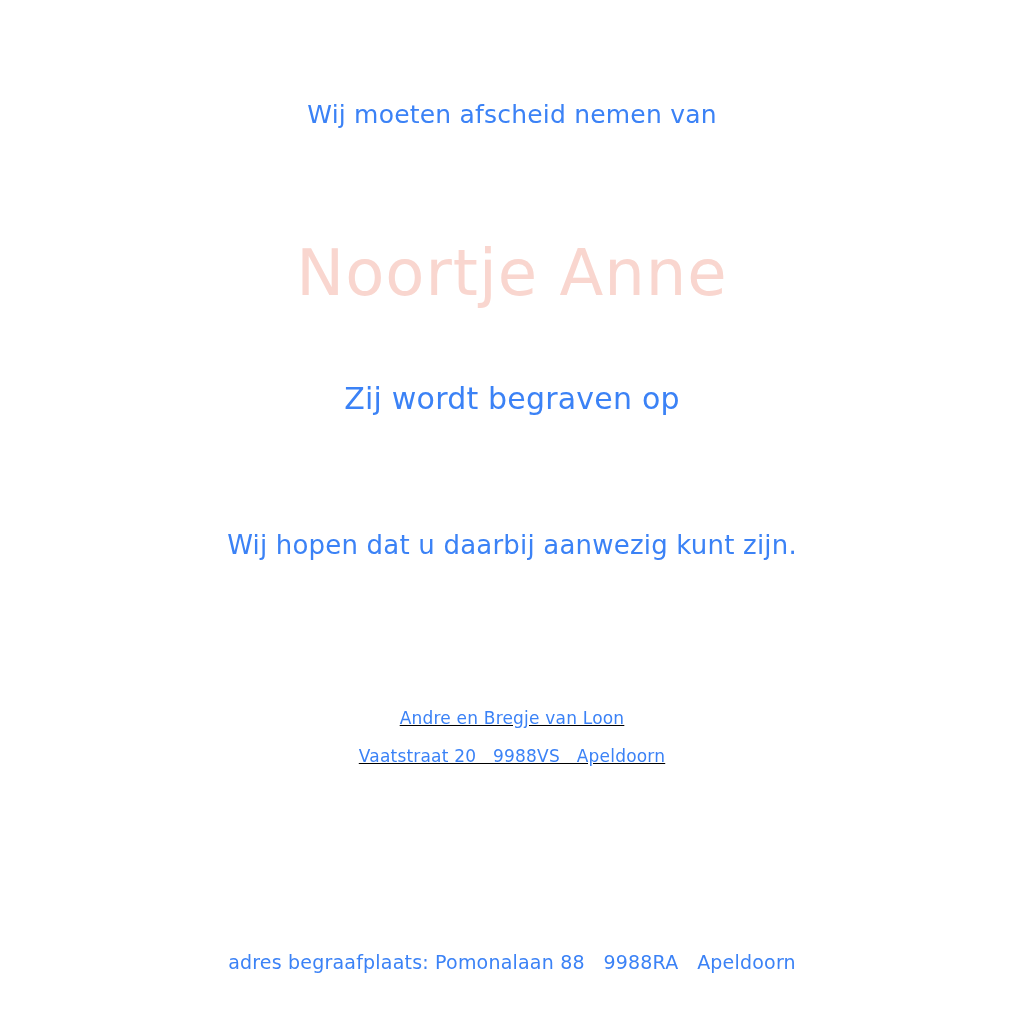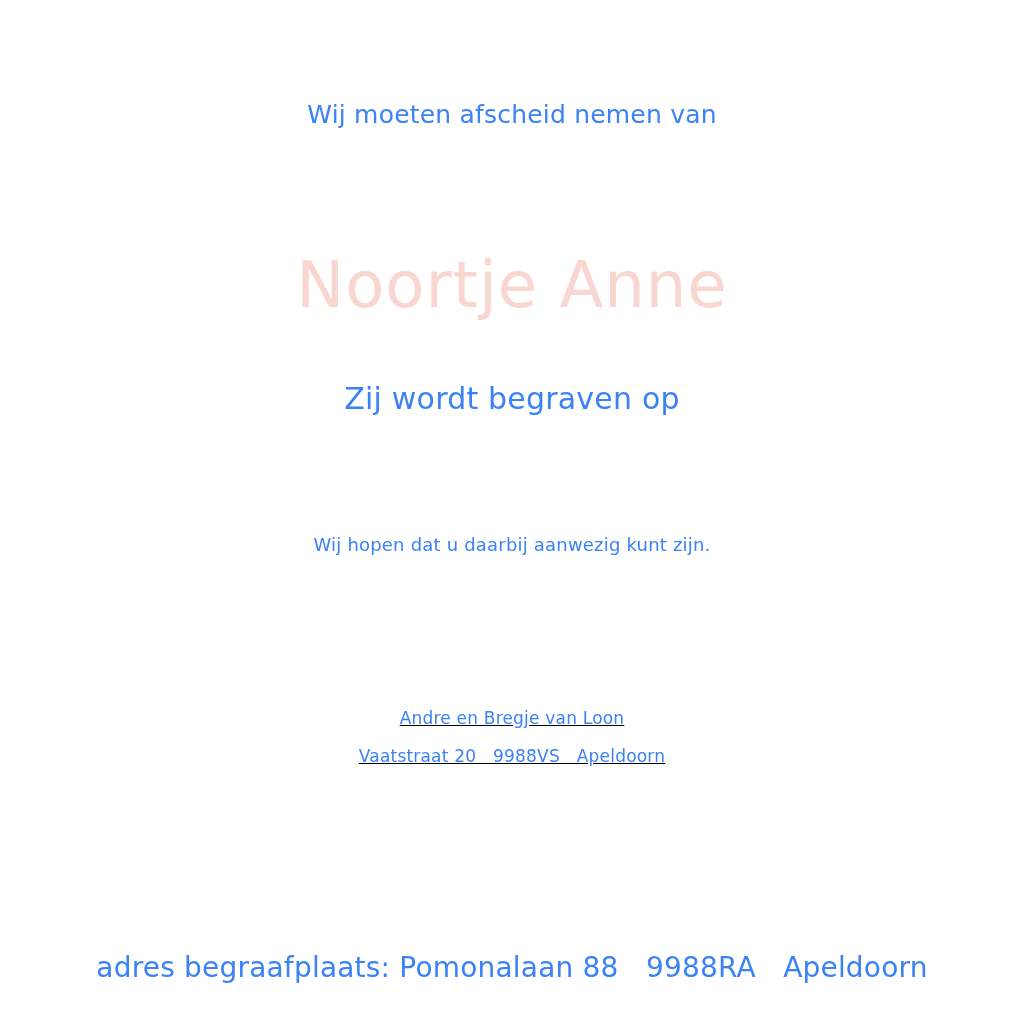--- a/index.html
+++ b/index.html
@@ -40,53 +40,52 @@
     top: 236px;
     left: 0;
     right: 0;
     text-align: center;
     color: #f9d6cf;
     font-family: "DejaVu Sans", sans-serif;
     font-size: 64px;
     font-weight: 400;
     letter-spacing: 1px;
     white-space: pre;
-    margin-top: 12px;
   }
   .block-ceremony {
     position: absolute;
     top: 381px;
     left: 0;
     right: 0;
     font-size: 30px;
     line-height: 36px;
   }
   .block-invite {
     position: absolute;
     top: 527px;
     left: 0;
     right: 0;
-    font-size: 18px;
+    font-size: 26px;
     line-height: 36px;
   }
   .block-family {
     position: absolute;
     top: 699px;
     left: 0;
     right: 0;
     font-size: 17px;
     line-height: 38px;
     text-decoration: underline;
   }
   .footer {
     position: absolute;
     top: 951px;
     left: 0;
     right: 0;
-    font-size: 28px;
+    font-size: 19px;
   }
 </style>
 </head>
 <body>
 
 <div class="card">
 
   <div class="line intro">Wij moeten afscheid nemen van</div>
 
   <div class="name">Noortje Anne</div>

